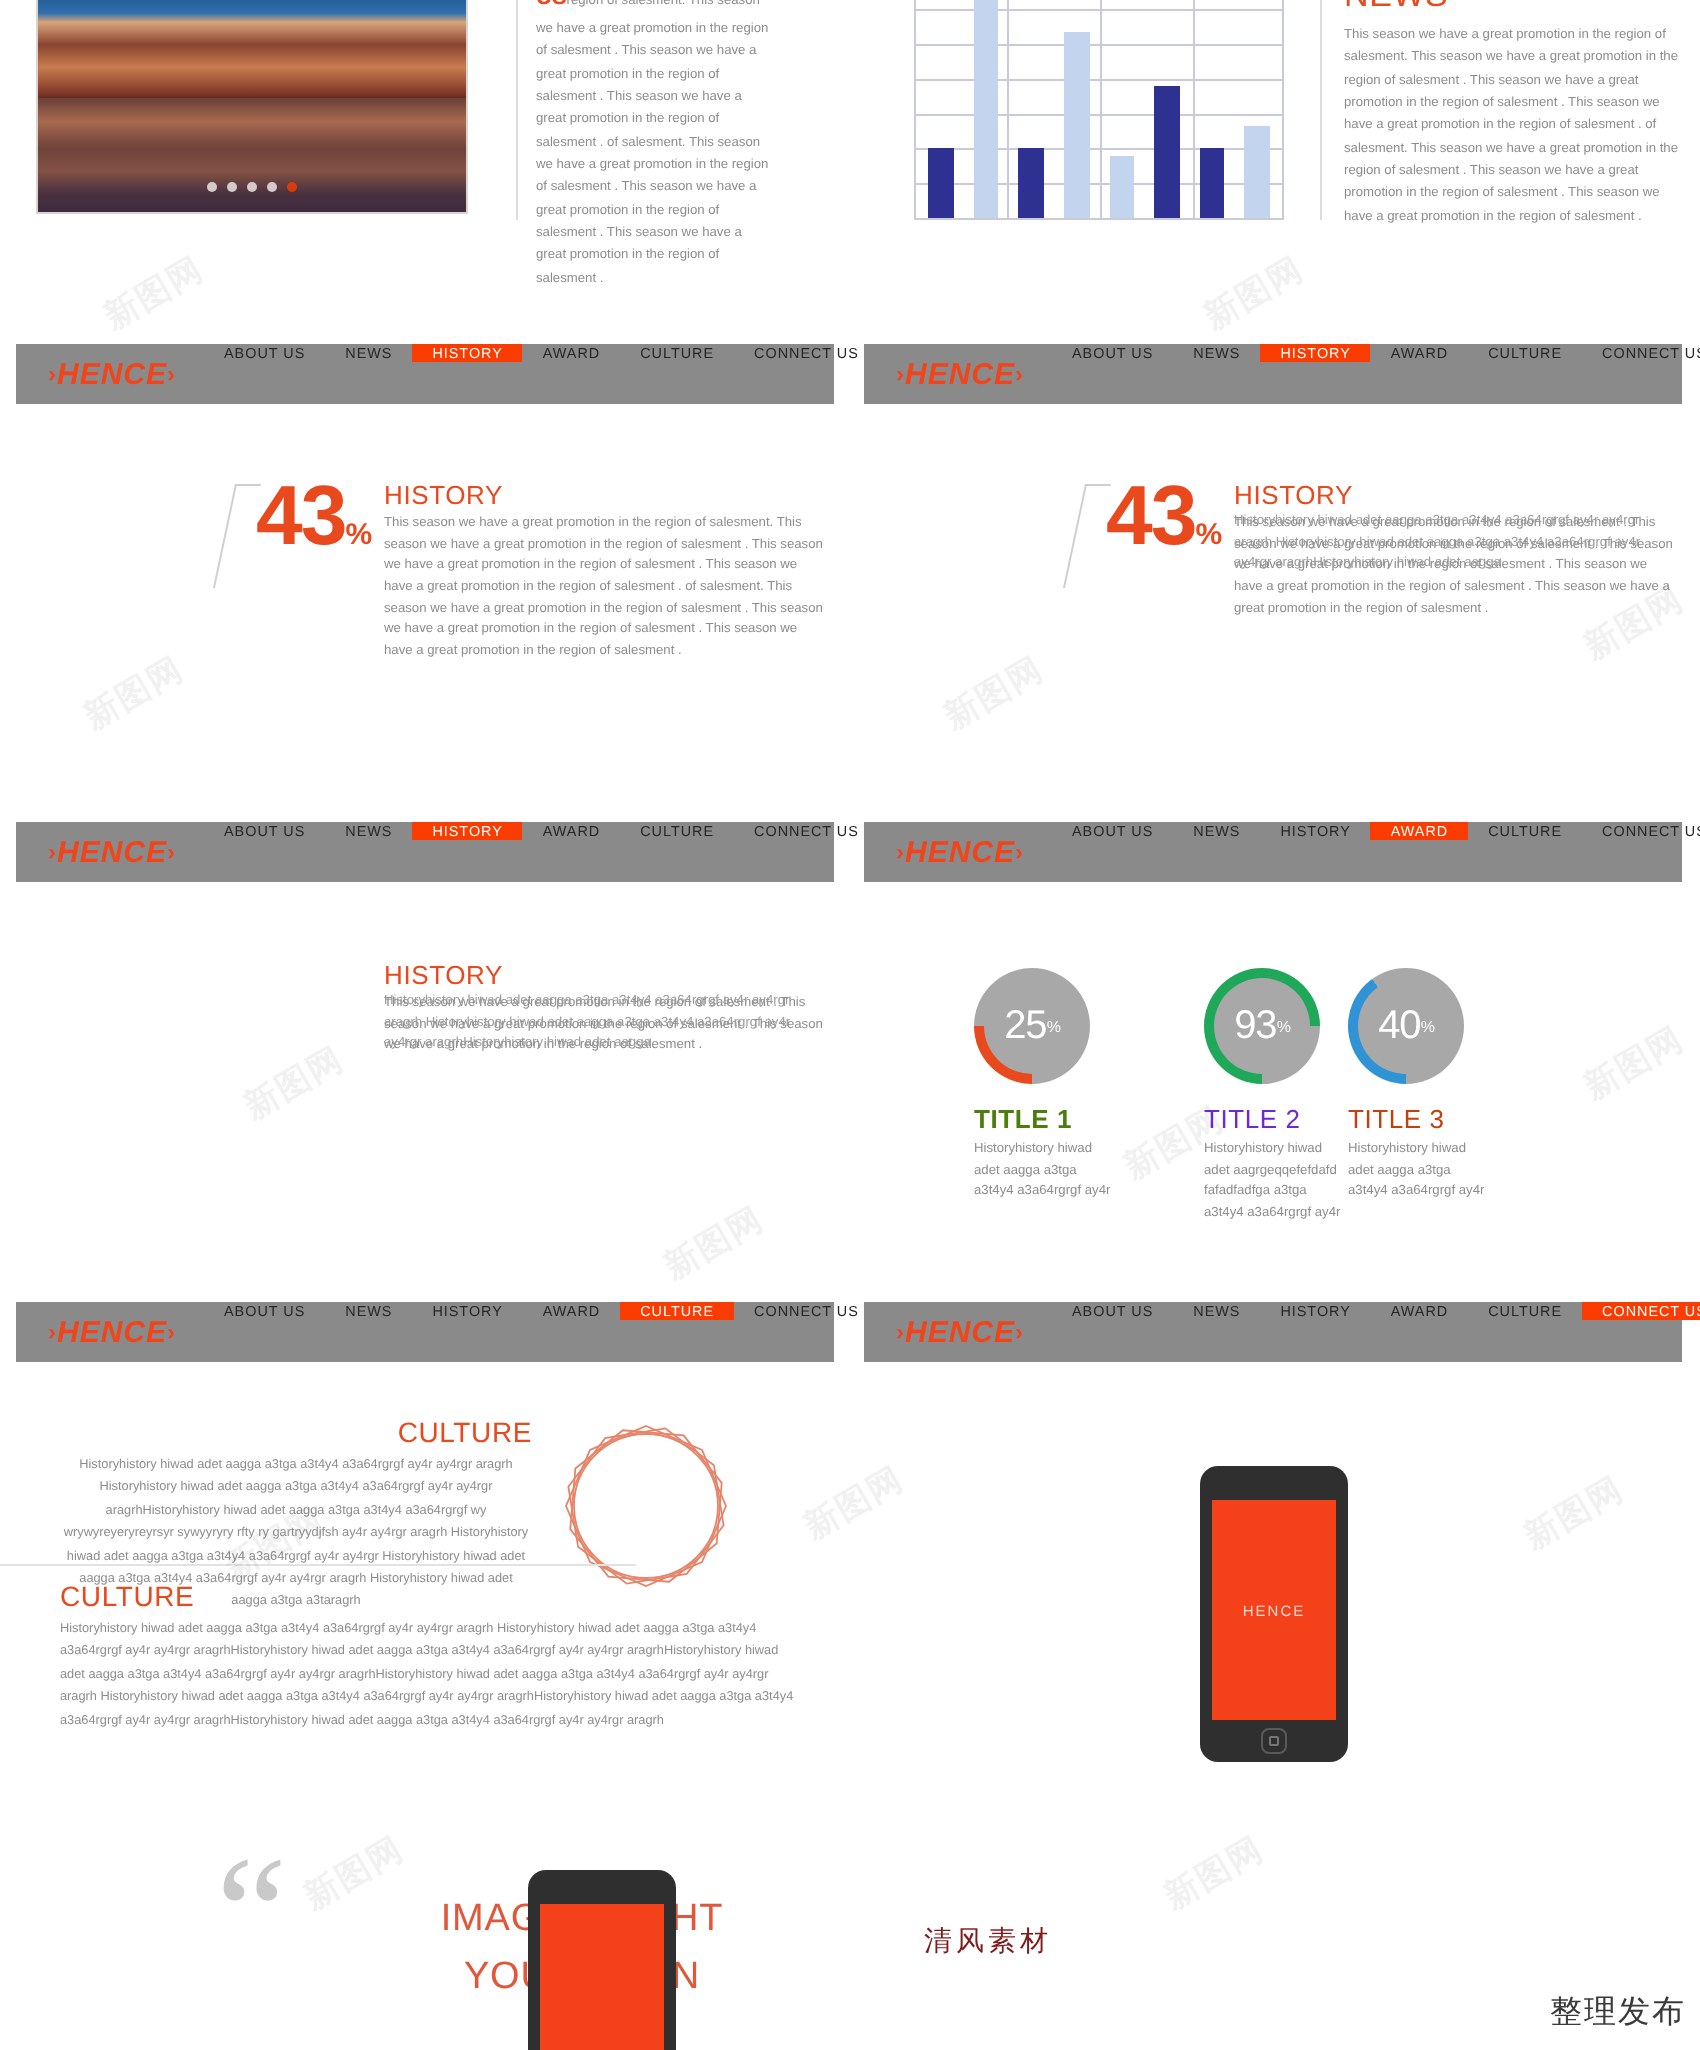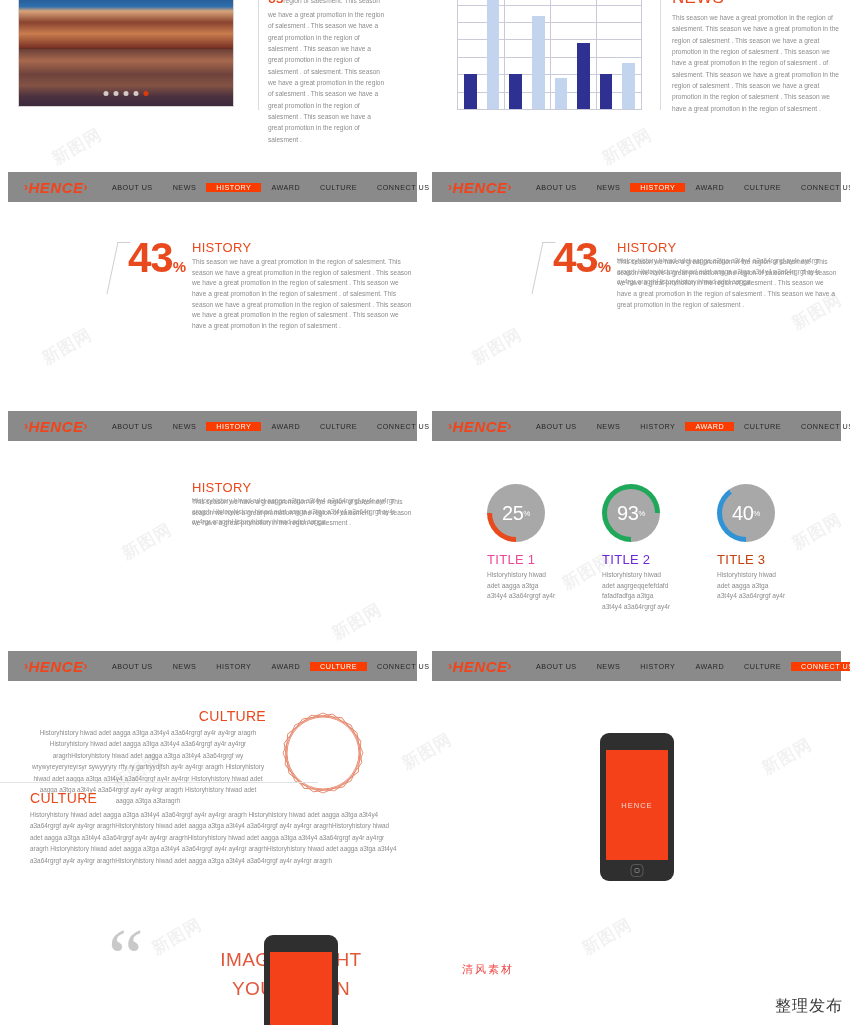--- a/index.html
+++ b/index.html
@@ -71,21 +71,21 @@
   .nav {
     position:absolute; height:30px; background:#8a8a8a;
     display:flex; align-items:stretch; color:#2b2b2b;
   }
   .nav .logo {
     display:flex; align-items:center; padding:0 14px 0 16px;
     color:#f1441a; font-style:italic; font-weight:bold; font-size:15px;
     letter-spacing:.5px;
   }
   .nav .logo .chev { font-style:normal; font-size:12px; }
-  .nav .menu { display:flex; align-items:center; flex:1; }
+  .nav .menu { display:flex; align-items:flex-start; flex:1; }
   .nav .menu a {
     display:flex; align-items:center; justify-content:center;
     padding:0 10px; font-size:7.2px; letter-spacing:.5px; color:#262626;
     text-decoration:none; white-space:nowrap;
   }
   .nav .menu a.active { background:#fa3c00; color:#fff; }
 
   
   .stat { position:absolute; }
   .stat .bracket {
@@ -135,21 +135,21 @@
   .phone .home i { position:absolute; inset:3px; border:1px solid #777; border-radius:1px; display:block;}
 
   
   .quote-mark { position:absolute; color:#c9c9c9; font-size:80px; font-family:"Liberation Serif", serif;
                 line-height:.72; letter-spacing:-4px;}
   .quote-text { position:absolute; color:#e0573a; font-size:19px; line-height:1.55; letter-spacing:.4px;
                 text-align:center; width:250px;}
 
   
   .cn { position:absolute; font-family:"DejaVu Sans", sans-serif; }
-  .cn .t { font-size:11px; color:#ef4444; letter-spacing:2px; }
+  .cn .t { font-size:14px; color:#7f1d1d; letter-spacing:2px; }
   .cn .u { font-size:14px; color:#3f6fb5; letter-spacing:.3px; margin-top:3px;}
   .cn2 { position:absolute; font-family:"DejaVu Sans", sans-serif; font-size:16px; color:#3a3a3a; letter-spacing:1px;}
 </style>
 </head>
 <body>
 
 <div class="page">
 
   <div class="s1-photo">
     <div class="s1-dots">
@@ -282,38 +282,38 @@
 
   <div class="donut-wrap" style="left:487px; top:484px;">
     <div class="donut">
       <div class="ring" id="ring0" style="background: conic-gradient(from 180deg, rgb(232, 73, 29) 0deg, rgb(232, 73, 29) 90deg, rgb(168, 168, 168) 90deg, rgb(168, 168, 168) 360deg);"></div>
       <div class="hole"></div>
       <div class="val">
           <span>25</span>
           <sub>%</sub>
         </div>
     </div>
-    <h4 id="dt0" style="color: #ec4899;">TITLE 1</h4>
+    <h4 id="dt0" style="color: #4d7c0f; font-weight: bold;">TITLE 1</h4>
     <p>Historyhistory hiwad adet aagga a3tga a3t4y4 a3a64rgrgf ay4r</p>
   </div>
 
   <div class="donut-wrap" style="left:602px; top:484px;">
     <div class="donut">
       <div class="ring" id="ring1" style="background: conic-gradient(from 180deg, rgb(31, 168, 90) 0deg, rgb(31, 168, 90) 270deg, rgb(168, 168, 168) 270deg, rgb(168, 168, 168) 360deg);"></div>
       <div class="hole"></div>
       <div class="val">
           <span>93</span>
           <sub>%</sub>
         </div>
     </div>
     <h4 id="dt1" style="color: #6d28d9;">TITLE 2</h4>
     <p>Historyhistory hiwad adet aagrgeqqefefdafd fafadfadfga a3tga a3t4y4 a3a64rgrgf ay4r</p>
   </div>
 
-  <div class="donut-wrap" style="left:717px; top:484px;">
+  <div class="donut-wrap" style="left:674px; top:484px;">
     <div class="donut">
       <div class="ring" id="ring2" style="background: conic-gradient(from 180deg, rgb(47, 147, 214) 0deg, rgb(47, 147, 214) 144deg, rgb(168, 168, 168) 144deg, rgb(168, 168, 168) 360deg);"></div>
       <div class="hole"></div>
       <div class="val">
           <span>40</span>
           <sub>%</sub>
         </div>
     </div>
     <h4 id="dt2" style="color: #c2410c;">TITLE 3</h4>
     <p>Historyhistory hiwad adet aagga a3tga a3t4y4 a3a64rgrgf ay4r</p>

